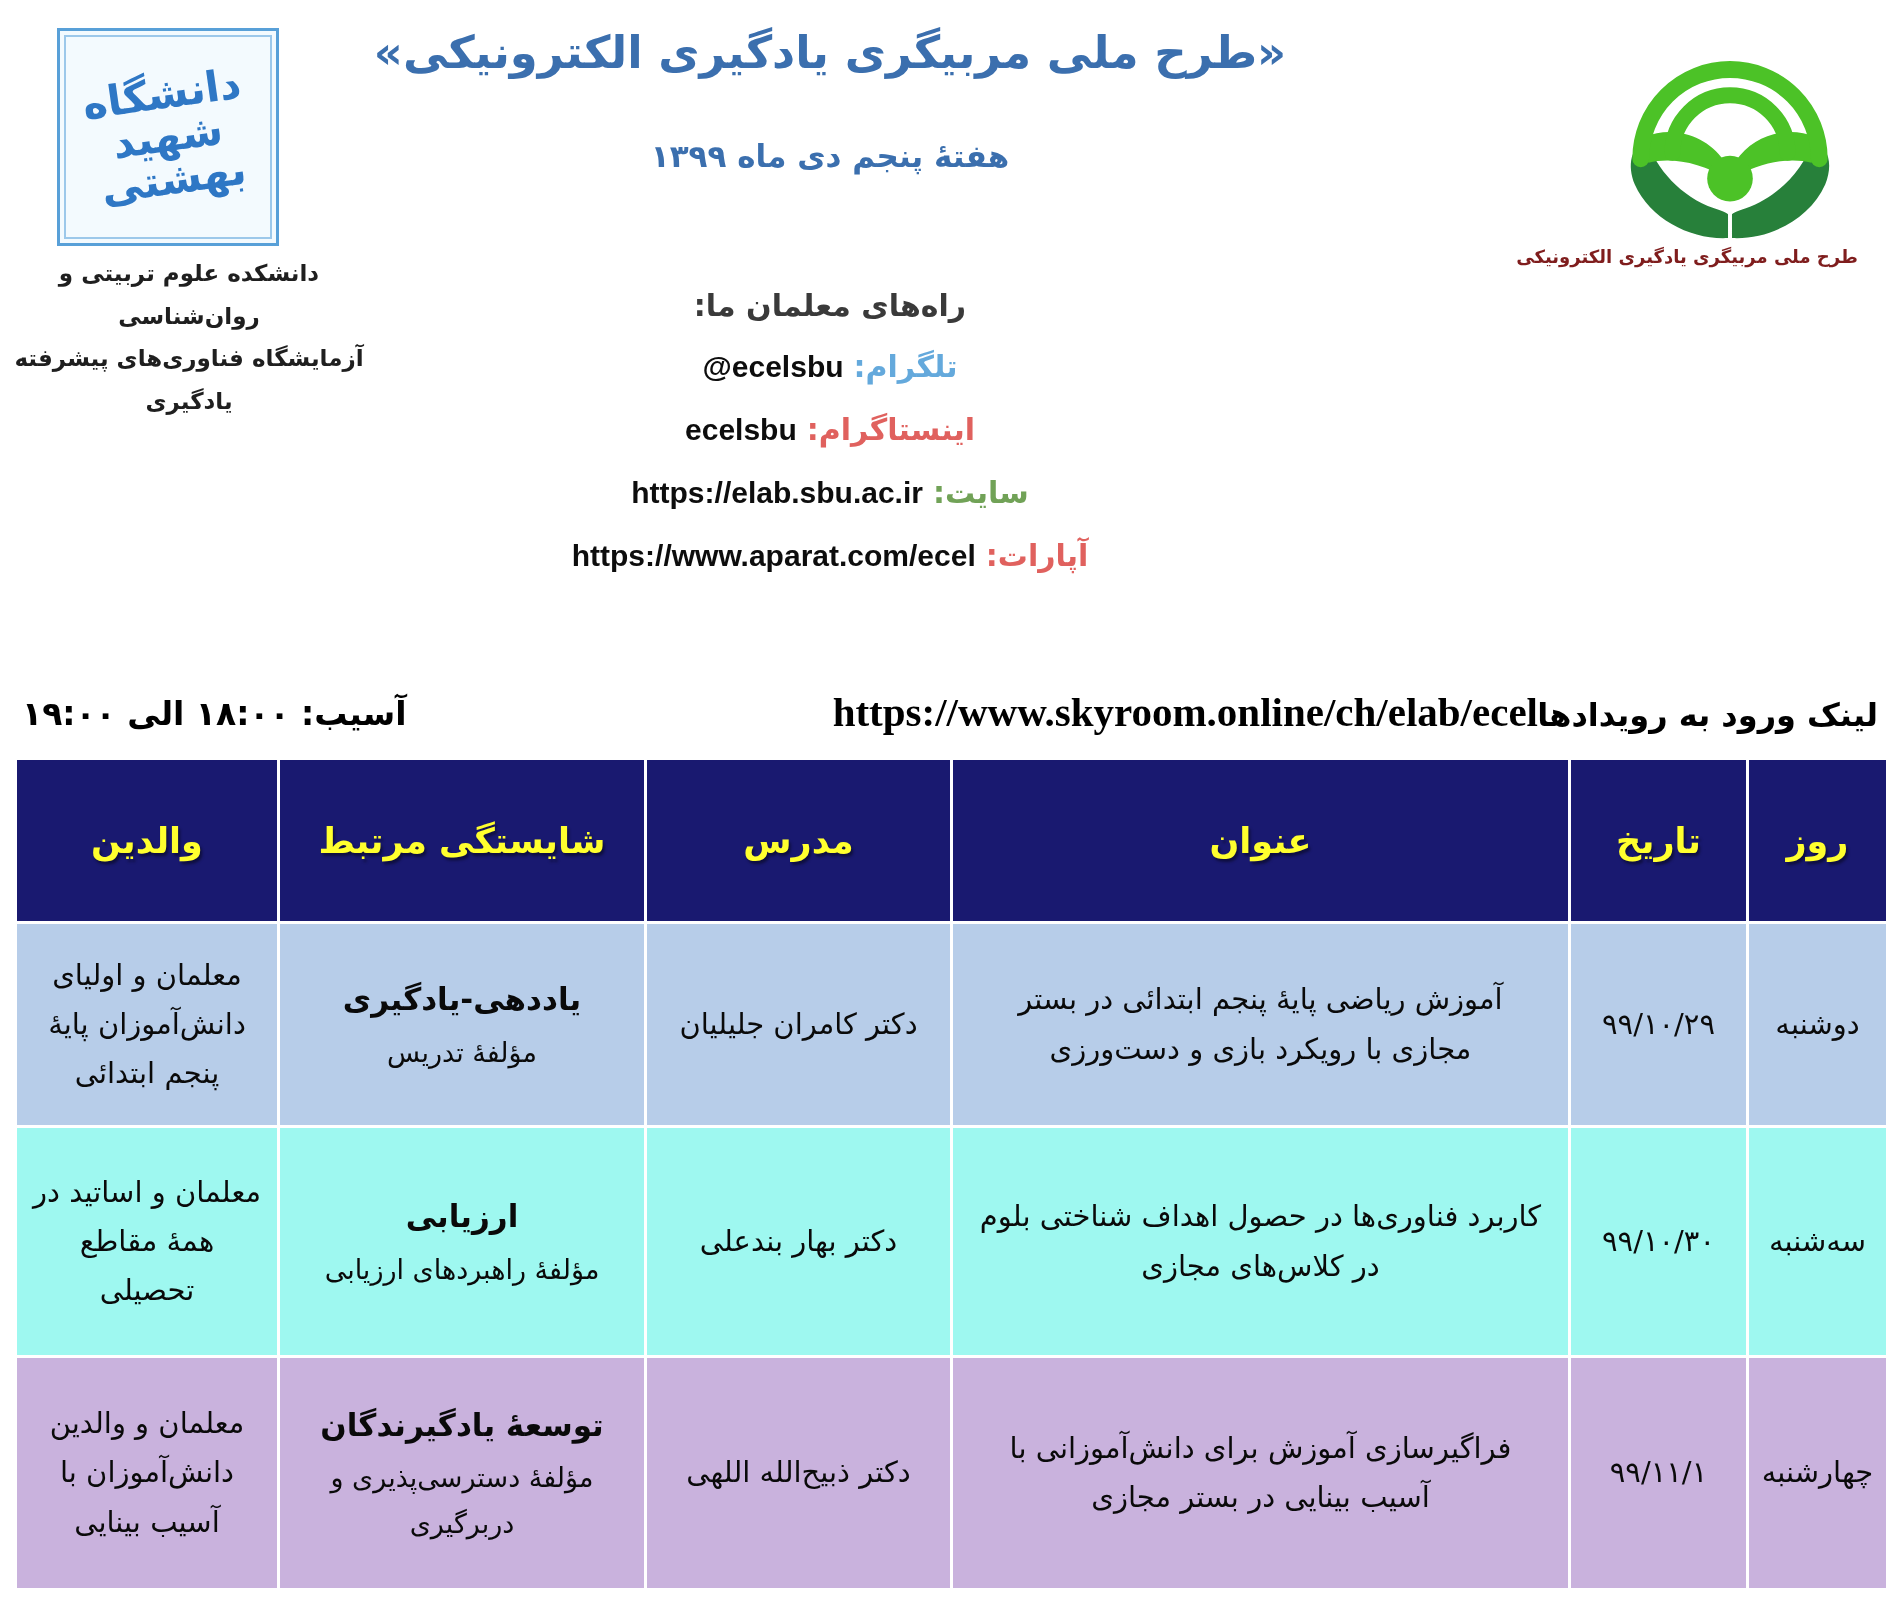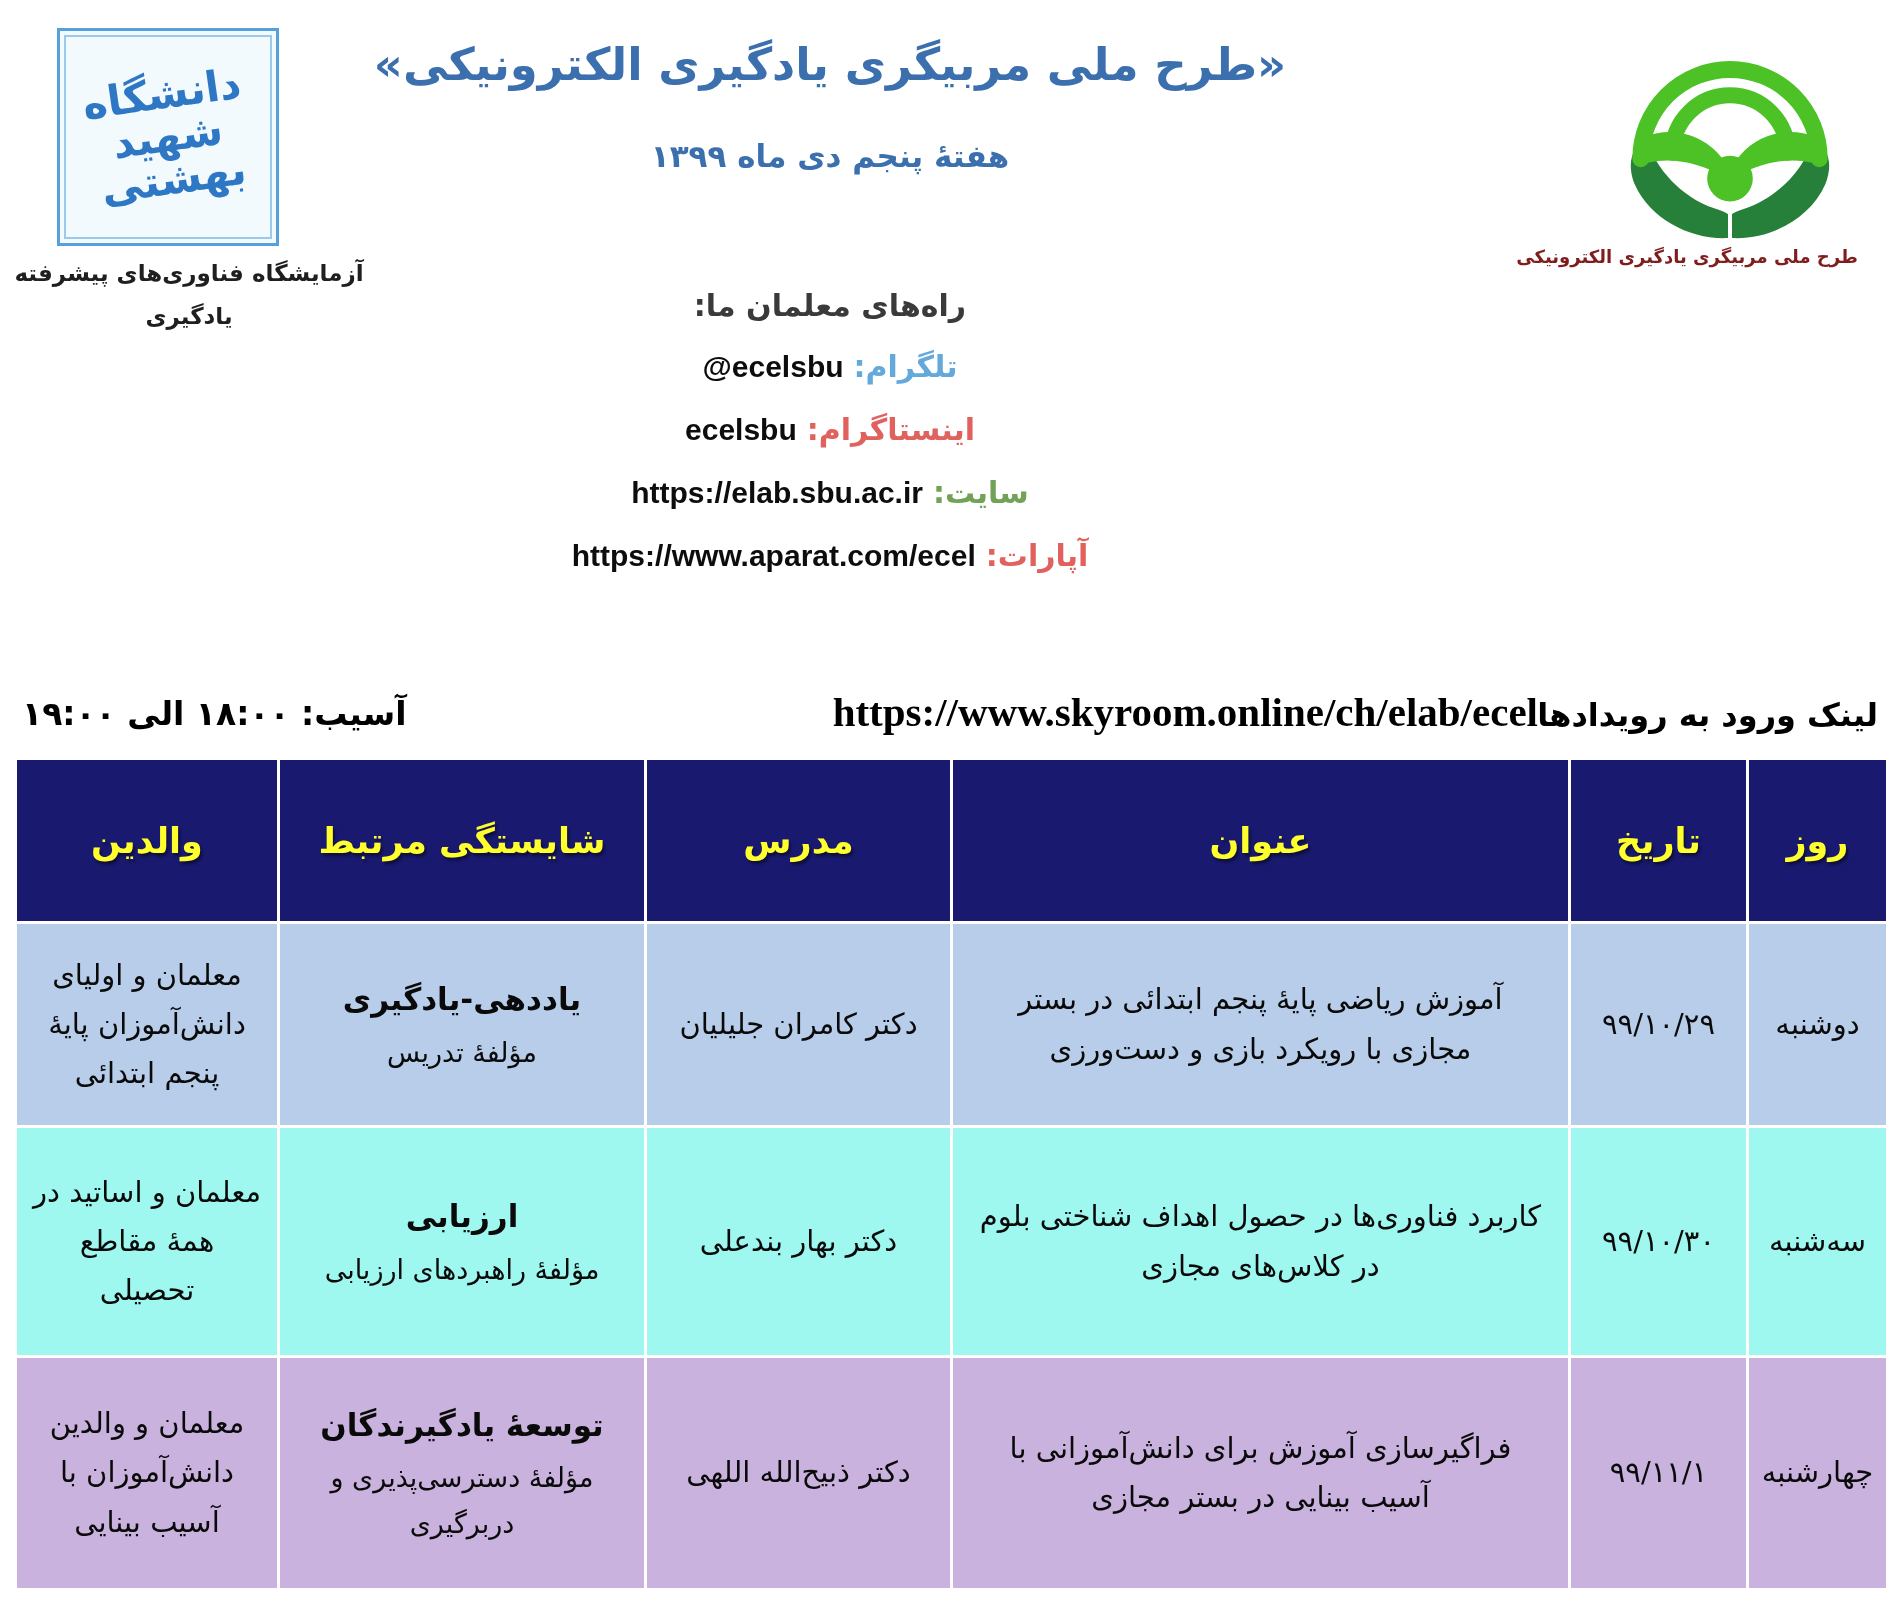--- a/index.html
+++ b/index.html
@@ -18,21 +18,21 @@
     color:#2e77c5; font-weight:bold;
   }
   .uni-logo-text{transform:rotate(-8deg); text-align:center; line-height:1.02; font-size:42px;}
   .faculty{
     position:absolute; left:0; top:252px; width:378px; text-align:center;
     font-size:23px; font-weight:bold; color:#1f1f1f; line-height:1.85;
   }
   
   .main-title{
     position:absolute; left:340px; top:26px; width:980px; text-align:center;
-    font-size:45px; font-weight:bold; color:#3b6fae; white-space:nowrap;margin-top:12px;
+    font-size:45px; font-weight:bold; color:#3b6fae; white-space:nowrap;
   }
   .subtitle{
     position:absolute; left:340px; top:138px; width:980px; text-align:center;
     font-size:31px; font-weight:bold; color:#3b6fae;
   }
   
   .contact{position:absolute; left:340px; top:288px; width:980px; text-align:center;}
   .contact-heading{font-size:30px; font-weight:bold; color:#3a3a3a; margin-bottom:26px;}
   .contact-line{font-size:30px; font-weight:bold; margin-bottom:28px; color:#111;}
   .contact-label{margin-left:10px;}
@@ -83,20 +83,21 @@
   <div class="uni-logo">
     <div class="uni-logo-inner">
       <div class="uni-logo-text">
         <div>دانشگاه</div>
         <div>شهید</div>
         <div>بهشتی</div>
       </div>
     </div>
   </div>
   <div class="faculty">
+    <div>دانشکده علوم تربیتی و روان‌شناسی</div>
     <div>آزمایشگاه فناوری‌های پیشرفته یادگیری</div>
   </div>
 
   <div class="main-title">«طرح ملی مربیگری یادگیری الکترونیکی»</div>
   <div class="subtitle">هفتۀ پنجم دی ماه ۱۳۹۹</div>
 
   <div class="contact">
     <div class="contact-heading">راه‌های معلمان ما:</div>
     <div class="contact-line">
       <span class="contact-label lbl-telegram">تلگرام:</span><span class="contact-value" dir="ltr">@ecelsbu</span>

